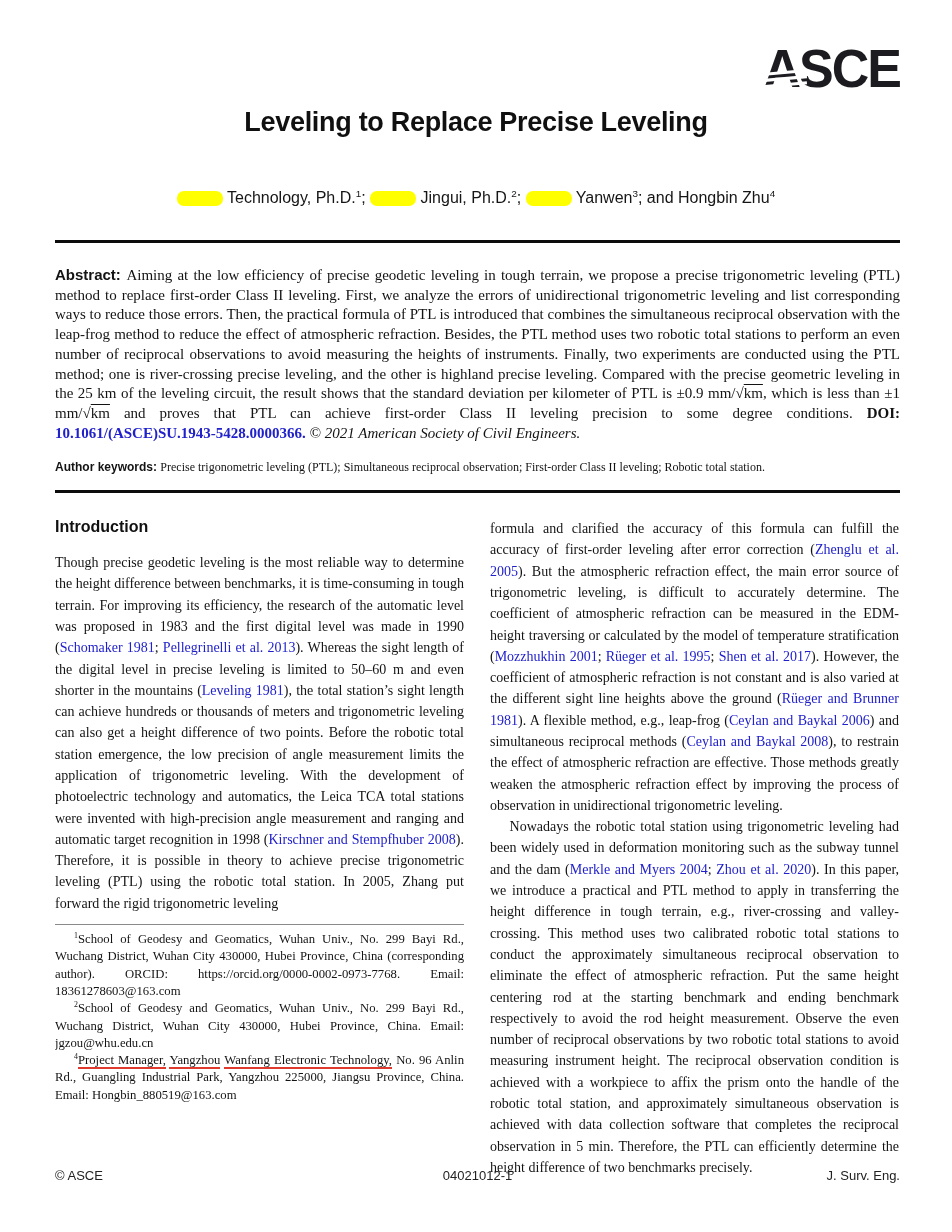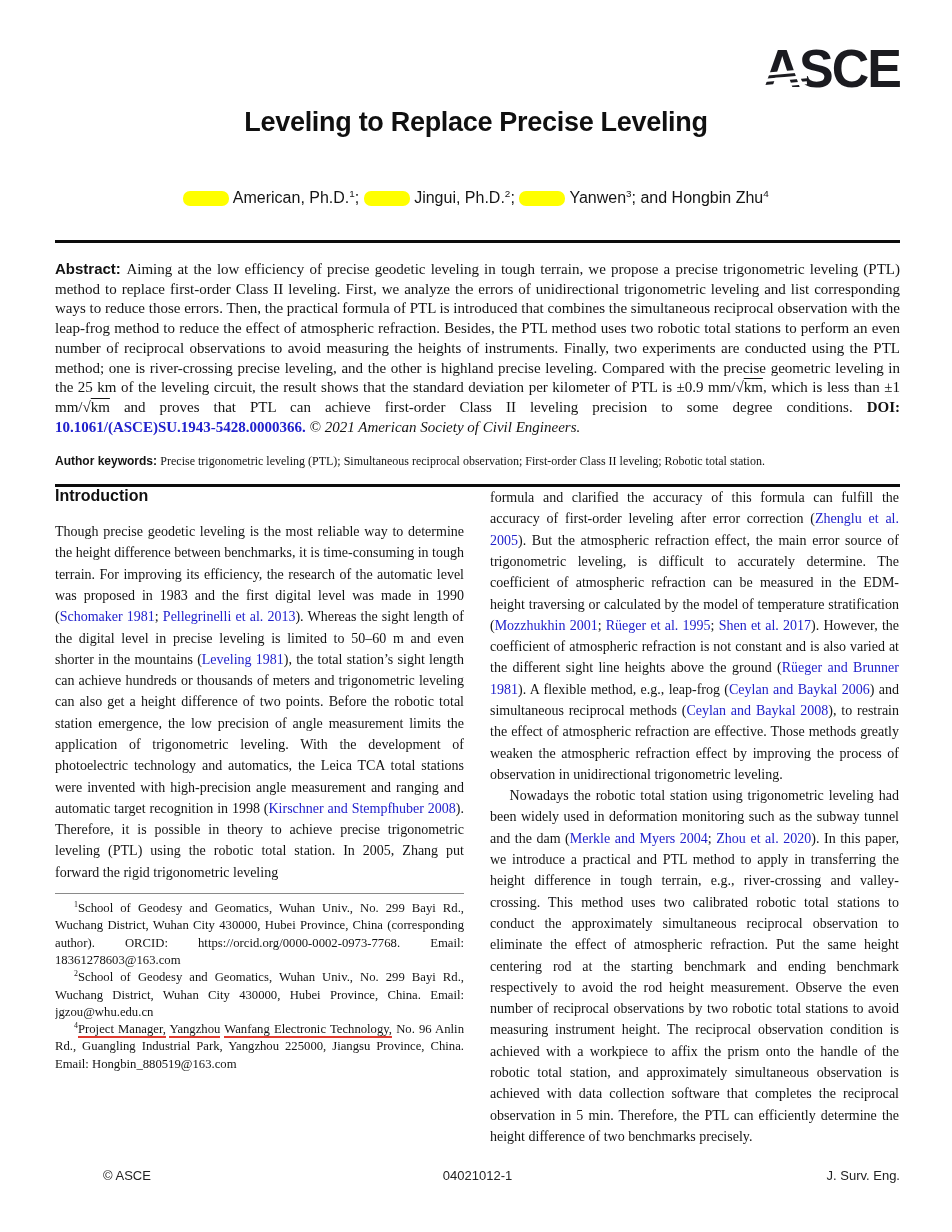--- a/index.html
+++ b/index.html
@@ -41,33 +41,33 @@
   .authors{
     position:absolute;top:189px;left:0;width:100%;
     text-align:center;
     font-family:"Liberation Sans",sans-serif;
     font-size:16px;color:#151515;
   }
   
   .front{position:absolute;top:240px;left:55px;width:845px;}
   .thickrule{border:0;border-top:3px solid #0c0c0c;margin:0;}
   .abstract{
-    margin-top:16px;
+    margin-top:22px;
     font-size:15px;line-height:19.7px;
     text-align:justify;
   }
   .keywords{
     margin-top:13px;
     font-size:12px;line-height:19.7px;
     text-align:justify;
   }
   .front .thickrule.bottom{margin-top:10px;}
   
   .columns{
-    display:flex;gap:26px;
+    display:flex;gap:26px;margin-top:25px;
     height:660px;overflow:hidden;
   }
   .col{width:409px;}
   .section-heading{
     font-family:"Liberation Sans",sans-serif;
     font-weight:bold;font-size:16px;color:#101010;
     margin:0 0 16px 0;
   }
   .body-par{
     font-size:14px;line-height:21.3px;
@@ -81,21 +81,21 @@
     text-align:justify;text-indent:1.5em;margin:0;
   }
   
   .footer{
     position:absolute;top:1168px;left:55px;width:845px;
     display:flex;justify-content:space-between;align-items:baseline;
     font-family:"Liberation Sans",sans-serif;
     font-size:13px;color:#222;
   }
   .footer .center{position:absolute;left:0;width:100%;text-align:center;}
-  .footer .left,.footer .right{position:relative;z-index:1;background:#fff;margin-left:48px;}
+  .footer .left,.footer .right{position:relative;z-index:1;background:#fff;}
   
   .seg-labelbold{font-family:"Liberation Sans",sans-serif;font-weight:bold;}
   .seg-bold{font-weight:bold;}
   .seg-italic{font-style:italic;}
   .seg-link{color:var(--link);}
   .seg-boldlink{color:var(--link);font-weight:bold;}
   .seg-sup{font-size:0.62em;vertical-align:super;line-height:0;}
   .seg-ovl{text-decoration:overline;}
   .seg-redline{border-bottom:2px solid var(--redline);}
   .seg-hl{
@@ -113,21 +113,21 @@
     <span>ASCE</span>
     <div class="stripe s1"></div>
     <div class="stripe s2"></div>
     <div class="stripe s3"></div>
   </div>
 
   <div class="title">
     <div>Leveling to Replace Precise Leveling</div>
   </div>
 
-  <div class="authors"><span class="seg-hl">&nbsp;</span><span> American, Ph.D.</span><span class="seg-sup">1</span><span>; </span><span class="seg-hl">&nbsp;</span><span> Jingui, Ph.D.</span><span class="seg-sup">2</span><span>; </span><span class="seg-hl">&nbsp;</span><span> Yanwen</span><span class="seg-sup">3</span><span>; and Hongbin Zhu</span><span class="seg-sup">4</span></div>
+  <div class="authors"><span class="seg-hl">&nbsp;</span><span> Technology, Ph.D.</span><span class="seg-sup">1</span><span>; </span><span class="seg-hl">&nbsp;</span><span> Jingui, Ph.D.</span><span class="seg-sup">2</span><span>; </span><span class="seg-hl">&nbsp;</span><span> Yanwen</span><span class="seg-sup">3</span><span>; and Hongbin Zhu</span><span class="seg-sup">4</span></div>
 
   <div class="front">
     <hr class="thickrule">
     <p class="abstract"><span class="seg-labelbold">Abstract: </span><span>Aiming at the low efficiency of precise geodetic leveling in tough terrain, we propose a precise trigonometric leveling (PTL) method to replace first-order Class II leveling. First, we analyze the errors of unidirectional trigonometric leveling and list corresponding ways to reduce those errors. Then, the practical formula of PTL is introduced that combines the simultaneous reciprocal observation with the leap-frog method to reduce the effect of atmospheric refraction. Besides, the PTL method uses two robotic total stations to perform an even number of reciprocal observations to avoid measuring the heights of instruments. Finally, two experiments are conducted using the PTL method; one is river-crossing precise leveling, and the other is highland precise leveling. Compared with the precise geometric leveling in the 25 km of the leveling circuit, the result shows that the standard deviation per kilometer of PTL is ±0.9 mm/√</span><span class="seg-ovl">km</span><span>, which is less than ±1 mm/√</span><span class="seg-ovl">km</span><span> and proves that PTL can achieve first-order Class II leveling precision to some degree conditions. </span><span class="seg-bold">DOI: </span><span class="seg-boldlink">10.1061/(ASCE)SU.1943-5428.0000366.</span><span class="seg-italic"> © 2021 American Society of Civil Engineers.</span></p>
     <p class="keywords"><span class="seg-labelbold">Author keywords: </span><span>Precise trigonometric leveling (PTL); Simultaneous reciprocal observation; First-order Class II leveling; Robotic total station.</span></p>
     <hr class="thickrule bottom">
 
     <div class="columns">
       <div class="col">
         <h2 class="section-heading">Introduction</h2>

